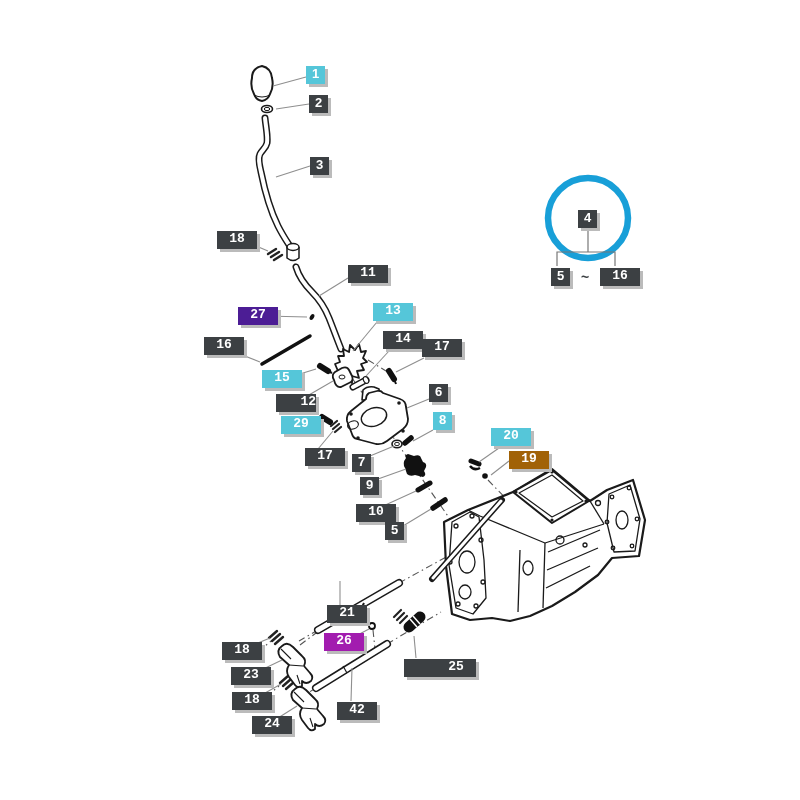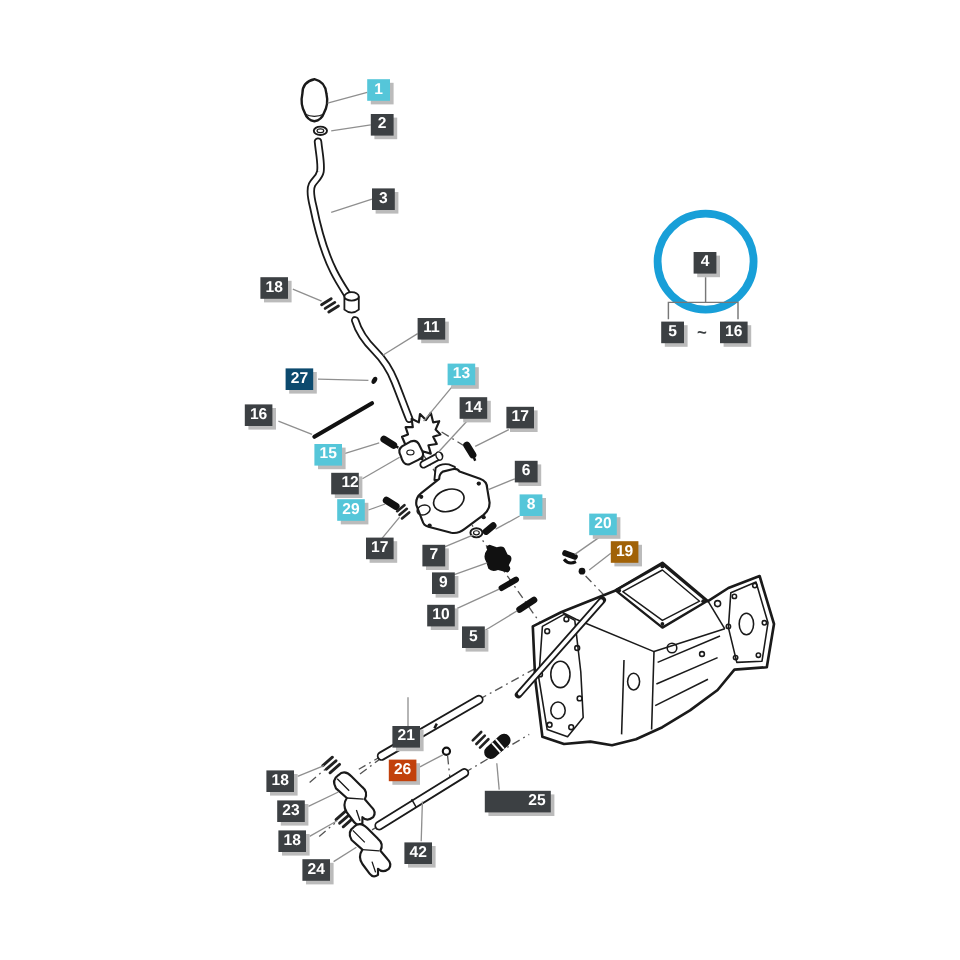--- a/index.html
+++ b/index.html
@@ -3,21 +3,21 @@
 <meta charset="utf-8">
 <style>
   html,body{margin:0;padding:0;background:#fff;}
   #stage{position:relative;width:800px;height:800px;background:#fff;overflow:hidden;
          font-family:"Liberation Sans",sans-serif;}
   #stage svg{position:absolute;left:0;top:0;}
   .lbl{position:absolute;height:18px;line-height:18px;text-align:center;
        font:bold 13px "Liberation Sans",sans-serif;color:#fff;
        box-shadow:3px 3px 0 #bbbbbb;user-select:none;}
   .lbl.one{width:19px;}
-  .lbl.two{width:23px;}
+  .lbl.two{width:40px;font-family:Liberation Mono, monospace;}
   .lbl.dark{background:#3c4043;}
   .lbl.cyan{background:#55c6d9;}
   #tilde{position:absolute;width:16px;height:18px;line-height:18px;text-align:center;
          font:bold 14px "Liberation Sans",sans-serif;color:#3c4043;}
 </style>
 </head>
 <body>
 
 <div id="stage">
 
@@ -252,42 +252,42 @@
         <line x1="416" y1="658" x2="414" y2="636" stroke="#8f8f8f" stroke-width="1.1"></line>
       </g>
 </svg>
 
 <div id="labels-layer">
       <div class="lbl one cyan" style="left: 306px; top: 66px; background: rgb(85, 198, 217);">1</div>
       <div class="lbl one dark" style="left: 309px; top: 95px; background: rgb(60, 64, 67);">2</div>
       <div class="lbl one dark" style="left: 310px; top: 157px; background: rgb(60, 64, 67);">3</div>
       <div class="lbl two dark" style="left: 217px; top: 231px; background: rgb(60, 64, 67);">18</div>
       <div class="lbl two dark" style="left: 348px; top: 265px; background: rgb(60, 64, 67);">11</div>
-      <div class="lbl two dark" style="left: 238px; top: 307px; background: #0c4a6e;">27</div>
+      <div class="lbl two dark" style="left: 238px; top: 307px; background: #4c1d95;">27</div>
       <div class="lbl two cyan" style="left: 373px; top: 303px; background: rgb(85, 198, 217);">13</div>
       <div class="lbl two dark" style="left: 204px; top: 337px; background: rgb(60, 64, 67);">16</div>
       <div class="lbl two dark" style="left: 383px; top: 331px; background: rgb(60, 64, 67);">14</div>
       <div class="lbl two dark" style="left: 422px; top: 339px; background: rgb(60, 64, 67);">17</div>
       <div class="lbl two cyan" style="left: 262px; top: 370px; background: rgb(85, 198, 217);">15</div>
       <div class="lbl two dark" style="left: 276px; top: 394px; background: rgb(60, 64, 67); text-align: right;">12</div>
       <div class="lbl one dark" style="left: 429px; top: 384px; background: rgb(60, 64, 67);">6</div>
       <div class="lbl two cyan" style="left: 281px; top: 416px; background: rgb(85, 198, 217);">29</div>
       <div class="lbl one cyan" style="left: 433px; top: 412px; background: rgb(85, 198, 217);">8</div>
       <div class="lbl two dark" style="left: 305px; top: 448px; background: rgb(60, 64, 67);">17</div>
       <div class="lbl one dark" style="left: 352px; top: 454px; background: rgb(60, 64, 67);">7</div>
       <div class="lbl one dark" style="left: 360px; top: 477px; background: rgb(60, 64, 67);">9</div>
       <div class="lbl two dark" style="left: 356px; top: 504px; background: rgb(60, 64, 67);">10</div>
       <div class="lbl one dark" style="left: 385px; top: 522px; background: rgb(60, 64, 67);">5</div>
       <div class="lbl one dark" style="left: 578px; top: 210px; background: rgb(60, 64, 67);">4</div>
       <div class="lbl one dark" style="left: 551px; top: 268px; background: rgb(60, 64, 67);">5</div>
       <div class="lbl two dark" style="left: 600px; top: 268px; background: rgb(60, 64, 67);">16</div>
       <div class="lbl two cyan" style="left: 491px; top: 428px; background: rgb(85, 198, 217);">20</div>
       <div class="lbl two dark" style="left: 509px; top: 451px; background: #a16207;">19</div>
       <div class="lbl two dark" style="left: 327px; top: 561px; background: rgb(60, 64, 67); margin-top: 44px;">21</div>
-      <div class="lbl two dark" style="left: 324px; top: 633px; background: #c2410c;">26</div>
+      <div class="lbl two dark" style="left: 324px; top: 633px; background: #a21caf;">26</div>
       <div class="lbl two dark" style="left: 222px; top: 642px; background: rgb(60, 64, 67);">18</div>
       <div class="lbl two dark" style="left: 231px; top: 667px; background: rgb(60, 64, 67);">23</div>
       <div class="lbl two dark" style="left: 232px; top: 692px; background: rgb(60, 64, 67);">18</div>
       <div class="lbl two dark" style="left: 252px; top: 716px; background: rgb(60, 64, 67);">24</div>
       <div class="lbl two dark" style="left: 337px; top: 702px; background: rgb(60, 64, 67);">42</div>
       <div class="lbl two dark" style="left: 404px; top: 659px; background: rgb(60, 64, 67); padding-left: 32px;">25</div>
     </div>
 
 <div id="tilde" style="left:577px;top:269px;">~</div>
 

